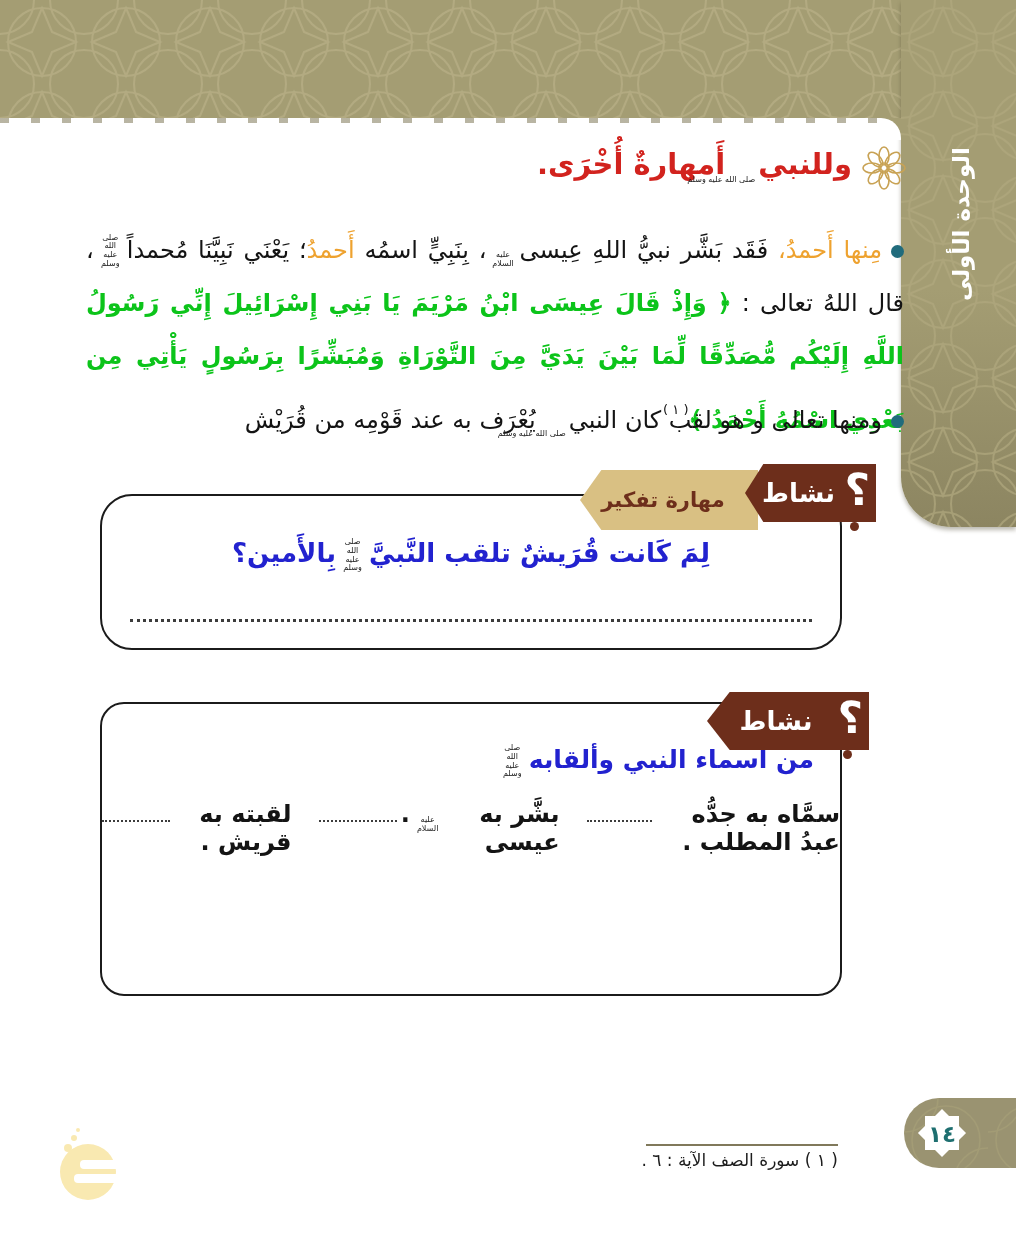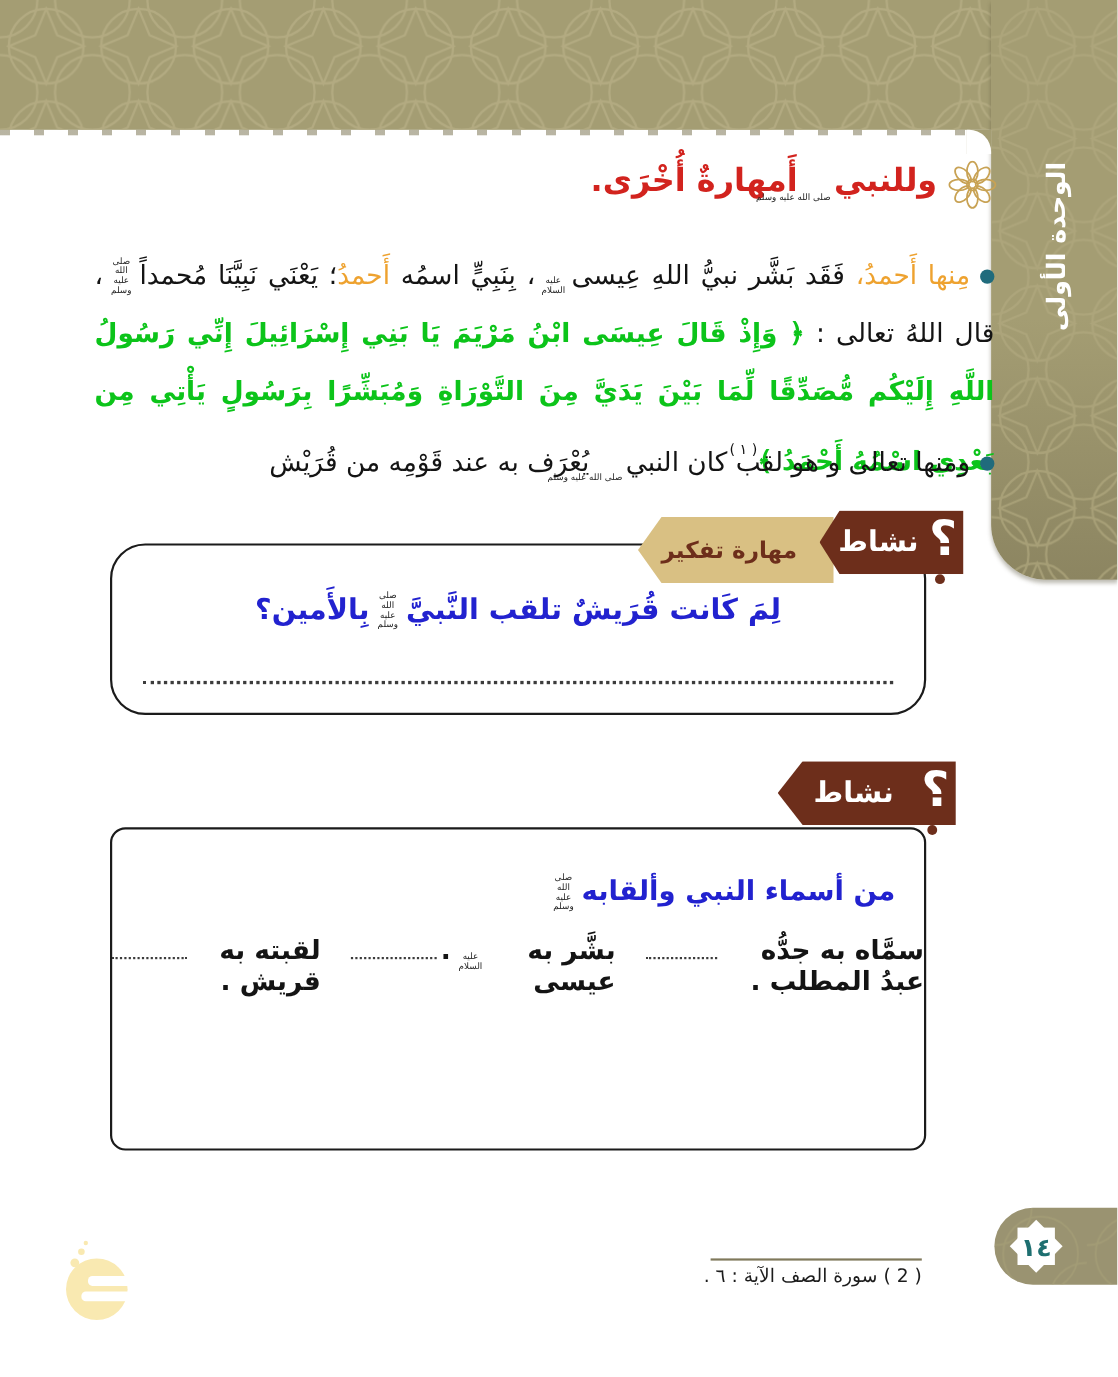--- a/index.html
+++ b/index.html
@@ -30,21 +30,21 @@
   .para1{top:200px;}
   .para2{top:370px;white-space:nowrap;text-align:right;}
   .bullet{display:inline-block;width:13px;height:13px;border-radius:50%;background:#206b7c;margin-left:9px;vertical-align:middle;}
   .orange{color:#eea22f;font-weight:normal;}
   .green{color:#0cc41a;font-weight:bold;}
   .fnref{font-size:13px;vertical-align:14px;color:#111;font-weight:normal;}
 
   
   .act-box{position:absolute;left:100px;right:174px;border:2.5px solid #1b1b1b;background:#fff;}
   .box1{top:494px;height:152px;border-radius:32px;}
-  .box2{top:752px;height:290px;border-radius:14px;}
+  .box2{top:702px;height:290px;border-radius:24px;}
   .question{position:absolute;top:38px;left:20px;right:20px;text-align:center;
       color:#2222cf;font-weight:bold;font-size:26px;}
   .dotted-line{position:absolute;bottom:26px;left:28px;right:28px;border-bottom:3px dotted #3c3c3c;}
   .box-heading{position:absolute;top:36px;right:26px;color:#2222cf;font-weight:bold;font-size:25px;direction:rtl;}
   .fill-rows{position:absolute;top:96px;left:0;right:0;display:flex;flex-direction:row;gap:27px;}
   .fill-row{display:flex;direction:rtl;justify-content:center;align-items:baseline;gap:4px;
       font-weight:bold;font-size:24px;color:#141414;}
   .dots{display:inline-block;width:112px;border-bottom:2.5px dotted #3c3c3c;height:14px;}
 
   
@@ -194,21 +194,21 @@
         <span class="dots"></span>
       </div>
       <div class="fill-row">
         <span>لقبته به قريش .</span>
         <span class="dots"></span>
       </div>
     </div>
   </div>
 
   <div class="footnote-rule"></div>
-  <div class="footnote">( 2 ) سورة الصف الآية : ٦ .</div>
+  <div class="footnote">( ١ ) سورة الصف الآية : ٦ .</div>
 
   <div class="page-tab">
     <svg class="pattern-svg">
       <defs>
         <pattern id="pTab" width="84" height="84" patternUnits="userSpaceOnUse">
           <g fill="none" stroke="#a8a178" stroke-width="1.5" opacity=".6">
             <circle cx="42" cy="42" r="34"></circle>
               <circle cx="0" cy="0" r="34"></circle>
               <circle cx="84" cy="84" r="34"></circle>
           </g>

